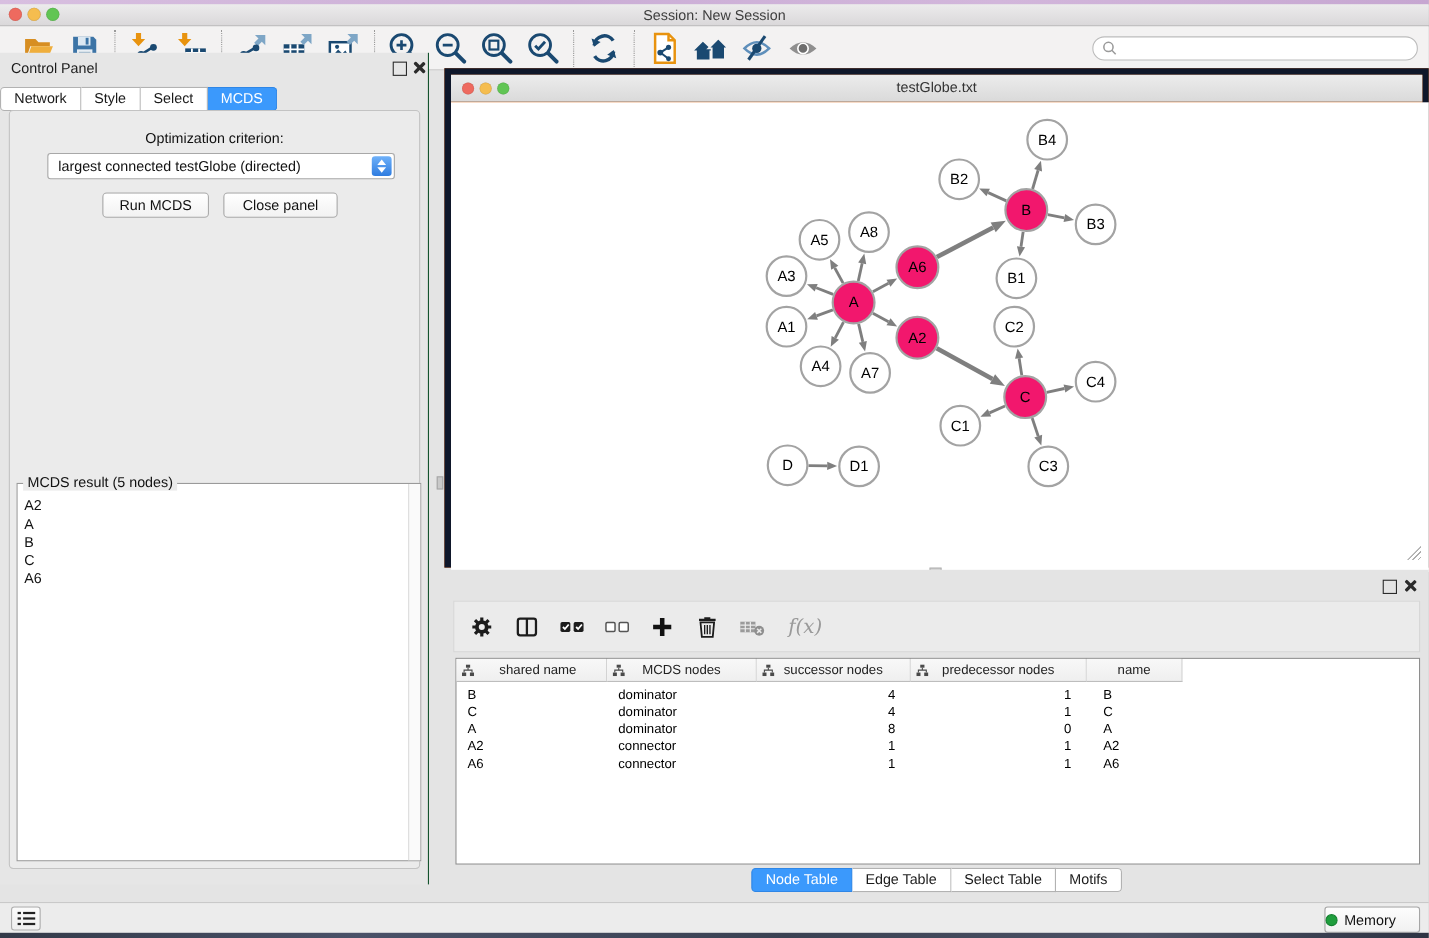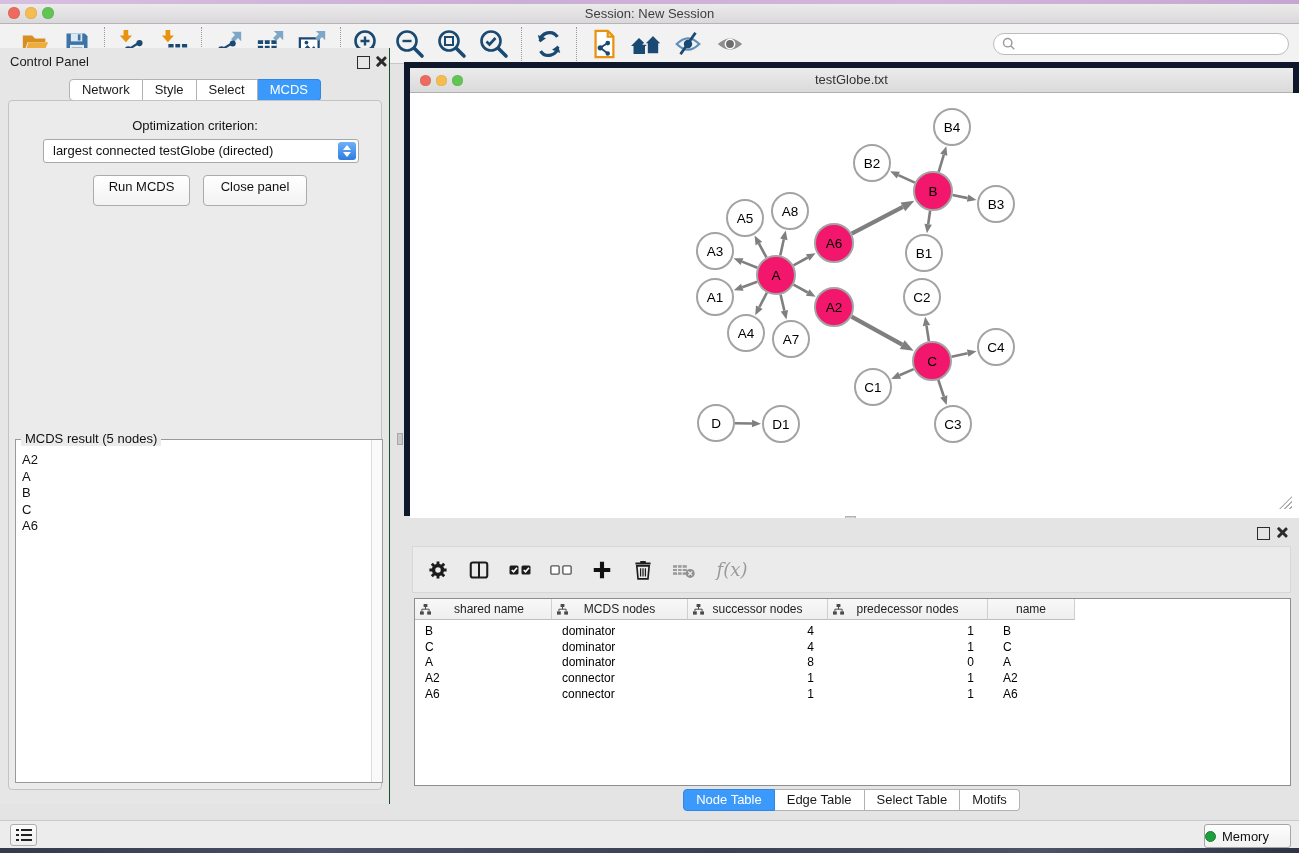--- a/index.html
+++ b/index.html
@@ -30,36 +30,36 @@
     font-family:"Liberation Sans",sans-serif;}
   
   .control-panel{position:absolute;left:0;top:48px;width:390px;height:756px;background:#e6e6e6;
     border-right:1px solid #14532d;box-sizing:border-box;}
   .panel-title{position:absolute;left:10px;top:6px;color:#1c1c1c;}
   .float-btn{position:absolute;width:11px;height:11px;border:1.6px solid #2b2b2b;background:transparent;}
   .close-x{position:absolute;width:12px;height:12px;}
   .close-x:before,.close-x:after{content:"";position:absolute;left:5px;top:0;width:2.6px;height:13px;background:#2b2b2b;border-radius:1px;}
   .close-x:before{transform:rotate(45deg);}
   .close-x:after{transform:rotate(-45deg);}
-  .cp-tabs{position:absolute;left:0;top:31px;width:390px;display:flex;justify-content:center;}
+  .cp-tabs{position:absolute;left:0;top:31px;width:390px;display:flex;}
   .tab{height:20px;line-height:20px;padding:0 12px;background:#fff;border:1px solid #b2b2b2;border-left:none;
     text-align:center;color:#1a1a1a;}
   .tab.first{border-left:1px solid #b2b2b2;border-radius:4px 0 0 4px;}
   .tab.last{border-radius:0 4px 4px 0;}
   .tab.active{background:#3b99fc;border-color:#2f86e6;color:#fff;}
   .cp-inner{position:absolute;left:8px;top:52px;width:374px;height:690px;background:#ebebeb;
     border:1px solid #c3c3c3;border-radius:4px;box-sizing:border-box;}
   .opt-label{position:absolute;left:0;top:17px;width:100%;text-align:center;color:#111;}
   .dropdown{position:absolute;left:34px;top:38px;width:316px;height:24px;background:#fff;border:1px solid #a8a8a8;
     border-radius:3px;box-sizing:border-box;line-height:22px;padding-left:9px;}
   .dd-stepper{position:absolute;right:2px;top:2px;width:18px;height:18px;border-radius:3px;
     background:linear-gradient(#6fb1f9,#2e7ce0);}
   .dd-stepper:before{content:"";position:absolute;left:5px;top:3px;border:4px solid transparent;border-bottom:5px solid #fff;border-top:none;}
   .dd-stepper:after{content:"";position:absolute;left:5px;bottom:3px;border:4px solid transparent;border-top:5px solid #fff;border-bottom:none;}
-  .btn{position:absolute;height:31px;background:linear-gradient(#ffffff,#f2f2f2);border:1px solid #ababab;
+  .btn{position:absolute;height:23px;background:linear-gradient(#ffffff,#f2f2f2);border:1px solid #ababab;
     border-radius:4px;text-align:center;line-height:21px;box-sizing:border-box;color:#111;}
   .btn-run{left:84px;top:74px;width:97px;}
   .btn-close{left:194px;top:74px;width:104px;}
   .groupbox{position:absolute;left:6px;top:338px;width:368px;height:344px;border:1px solid #9a9a9a;background:#fff;box-sizing:border-box;}
   .groupbox-label{position:absolute;left:5px;top:-9px;background:#ebebeb;padding:0 4px;color:#111;}
   .mcds-list{position:absolute;left:0;top:0;right:10px;bottom:0;padding:12px 0 0 6px;line-height:16.5px;overflow:hidden;}
   .mcds-item{color:#111;}
   .scroll-track{position:absolute;right:0;top:0;bottom:0;width:10px;background:#fafafa;border-left:1px solid #dcdcdc;}
   
   .net-window{position:absolute;left:404px;top:62px;width:895px;height:454px;background:#f97316;

